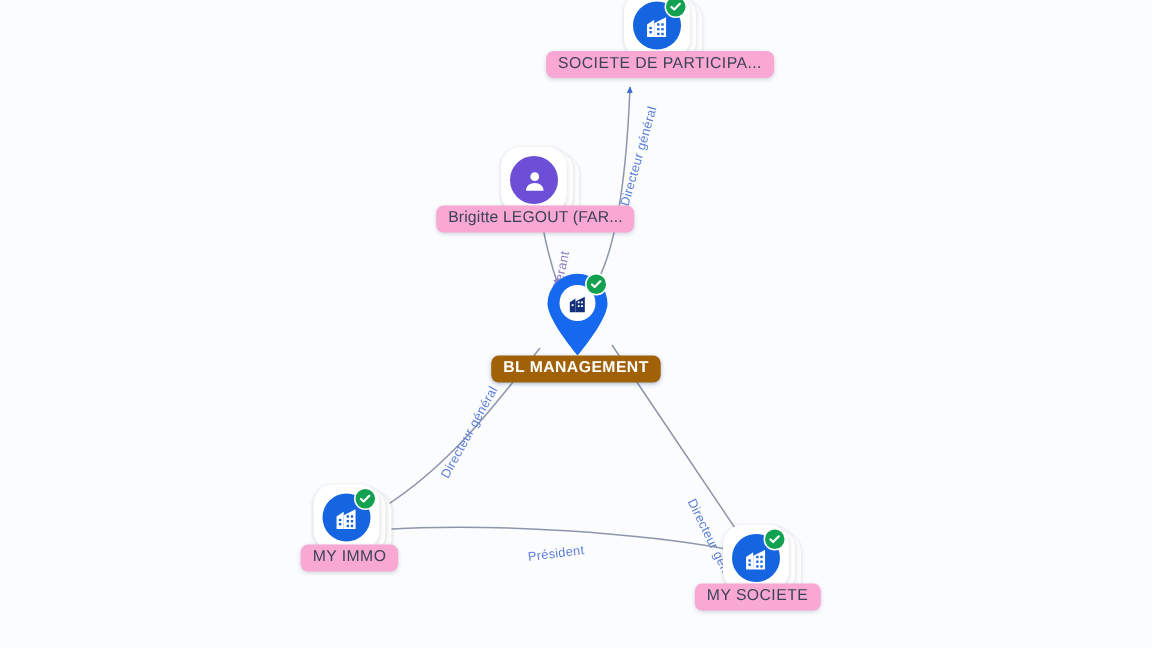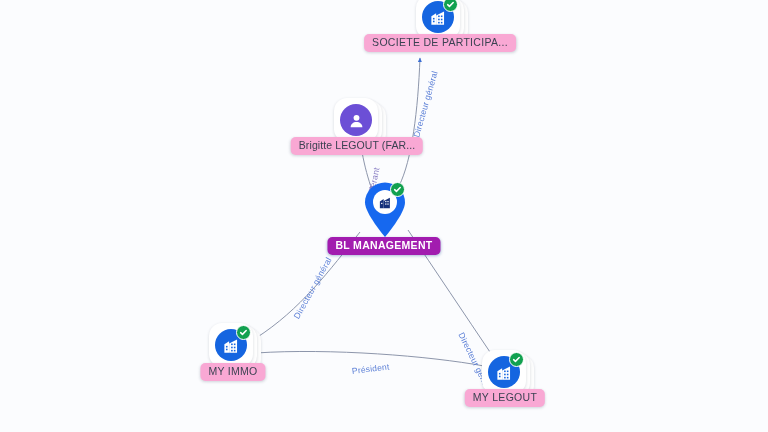--- a/index.html
+++ b/index.html
@@ -126,21 +126,21 @@
     background: #f9a8d4;
     border-radius: 5px;
     padding: 3px 8px 4px 8px;
     font-size: 10.5px;
     line-height: 11px;
     color: #3b4252;
     box-shadow: 0 1px 3px rgba(40,50,80,0.20);
     letter-spacing: 0.1px;
   }
   .label.selected {
-    background: #a21caf;
+    background: #a16207;
     color: #ffffff;
     font-weight: bold;
     box-shadow: 0 1px 3px rgba(20,60,140,0.35);
     letter-spacing: 0.2px;
   }
   .label.caps { letter-spacing: 0.3px; }
 
   
   .edge-label {
     position: absolute;
@@ -307,15 +307,15 @@
           </svg>
         </div>
         <div class="badge">
           <svg width="9" height="9" viewBox="0 0 12 12">
             <path d="M2.2 6.2 L4.6 8.5 L9.6 3.4" stroke="#ffffff" stroke-width="2" fill="none" stroke-linecap="round" stroke-linejoin="round"></path>
           </svg>
         </div>
       </div>
     </div>
   </div>
-  <div class="label caps" style="left:505px; top:389px;">MY LEGOUT</div>
+  <div class="label caps" style="left:505px; top:389px;">MY SOCIETE</div>
 
 </div>
 
 </body></html>

